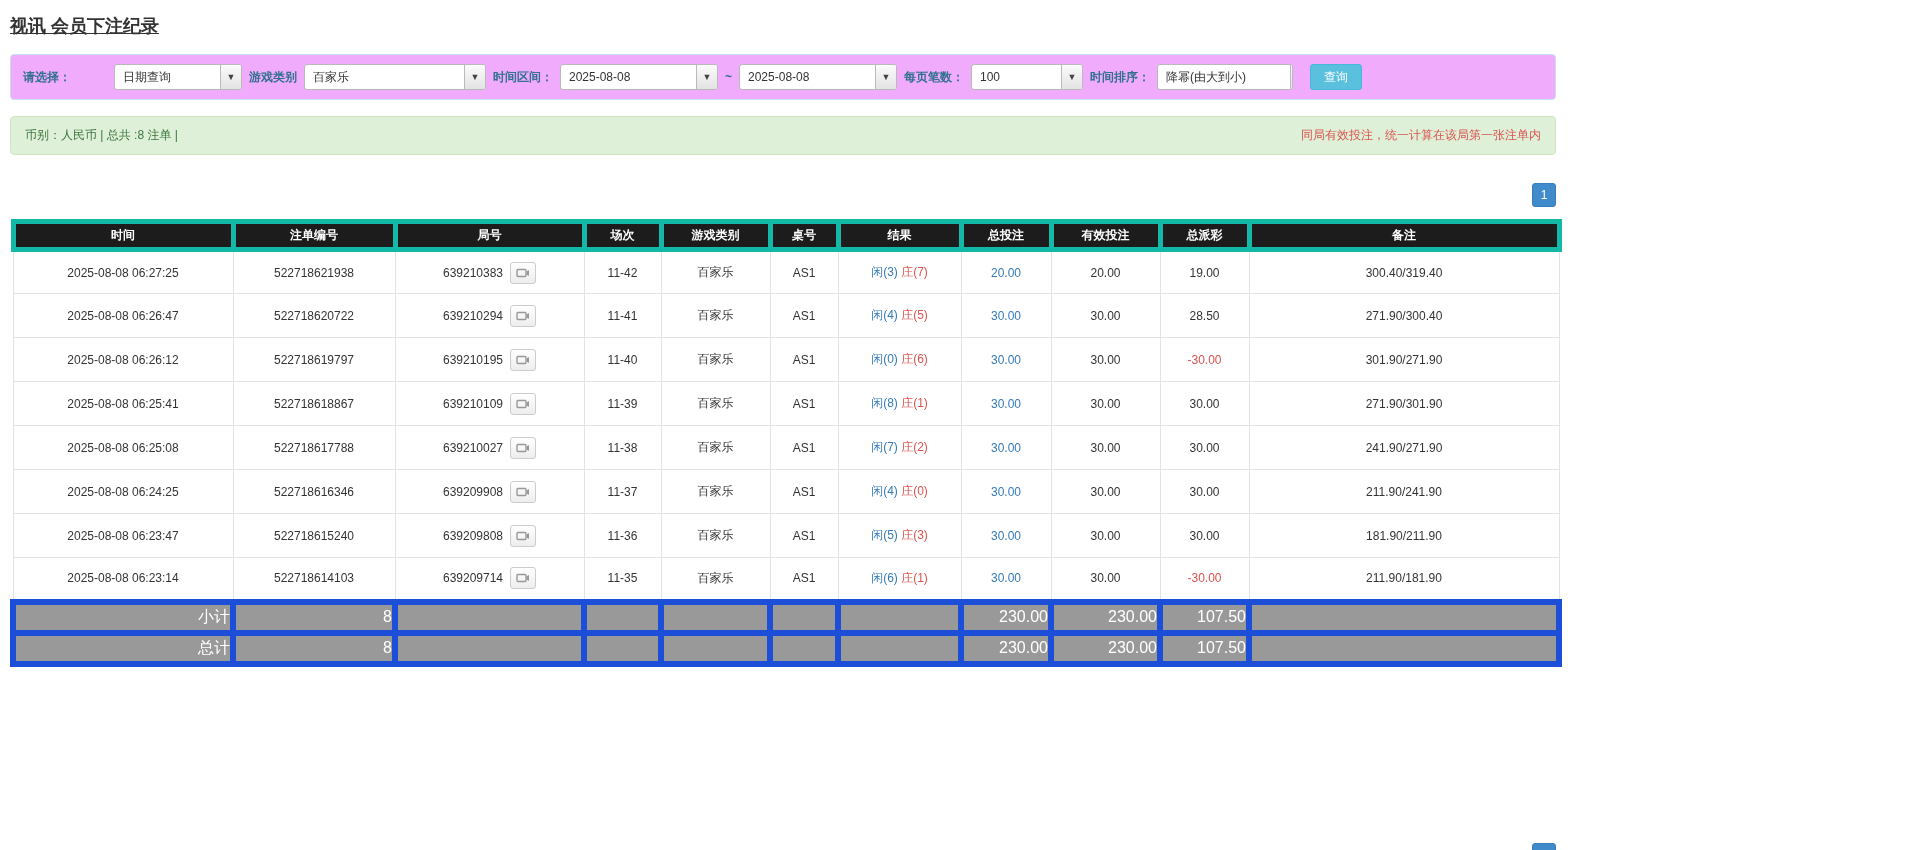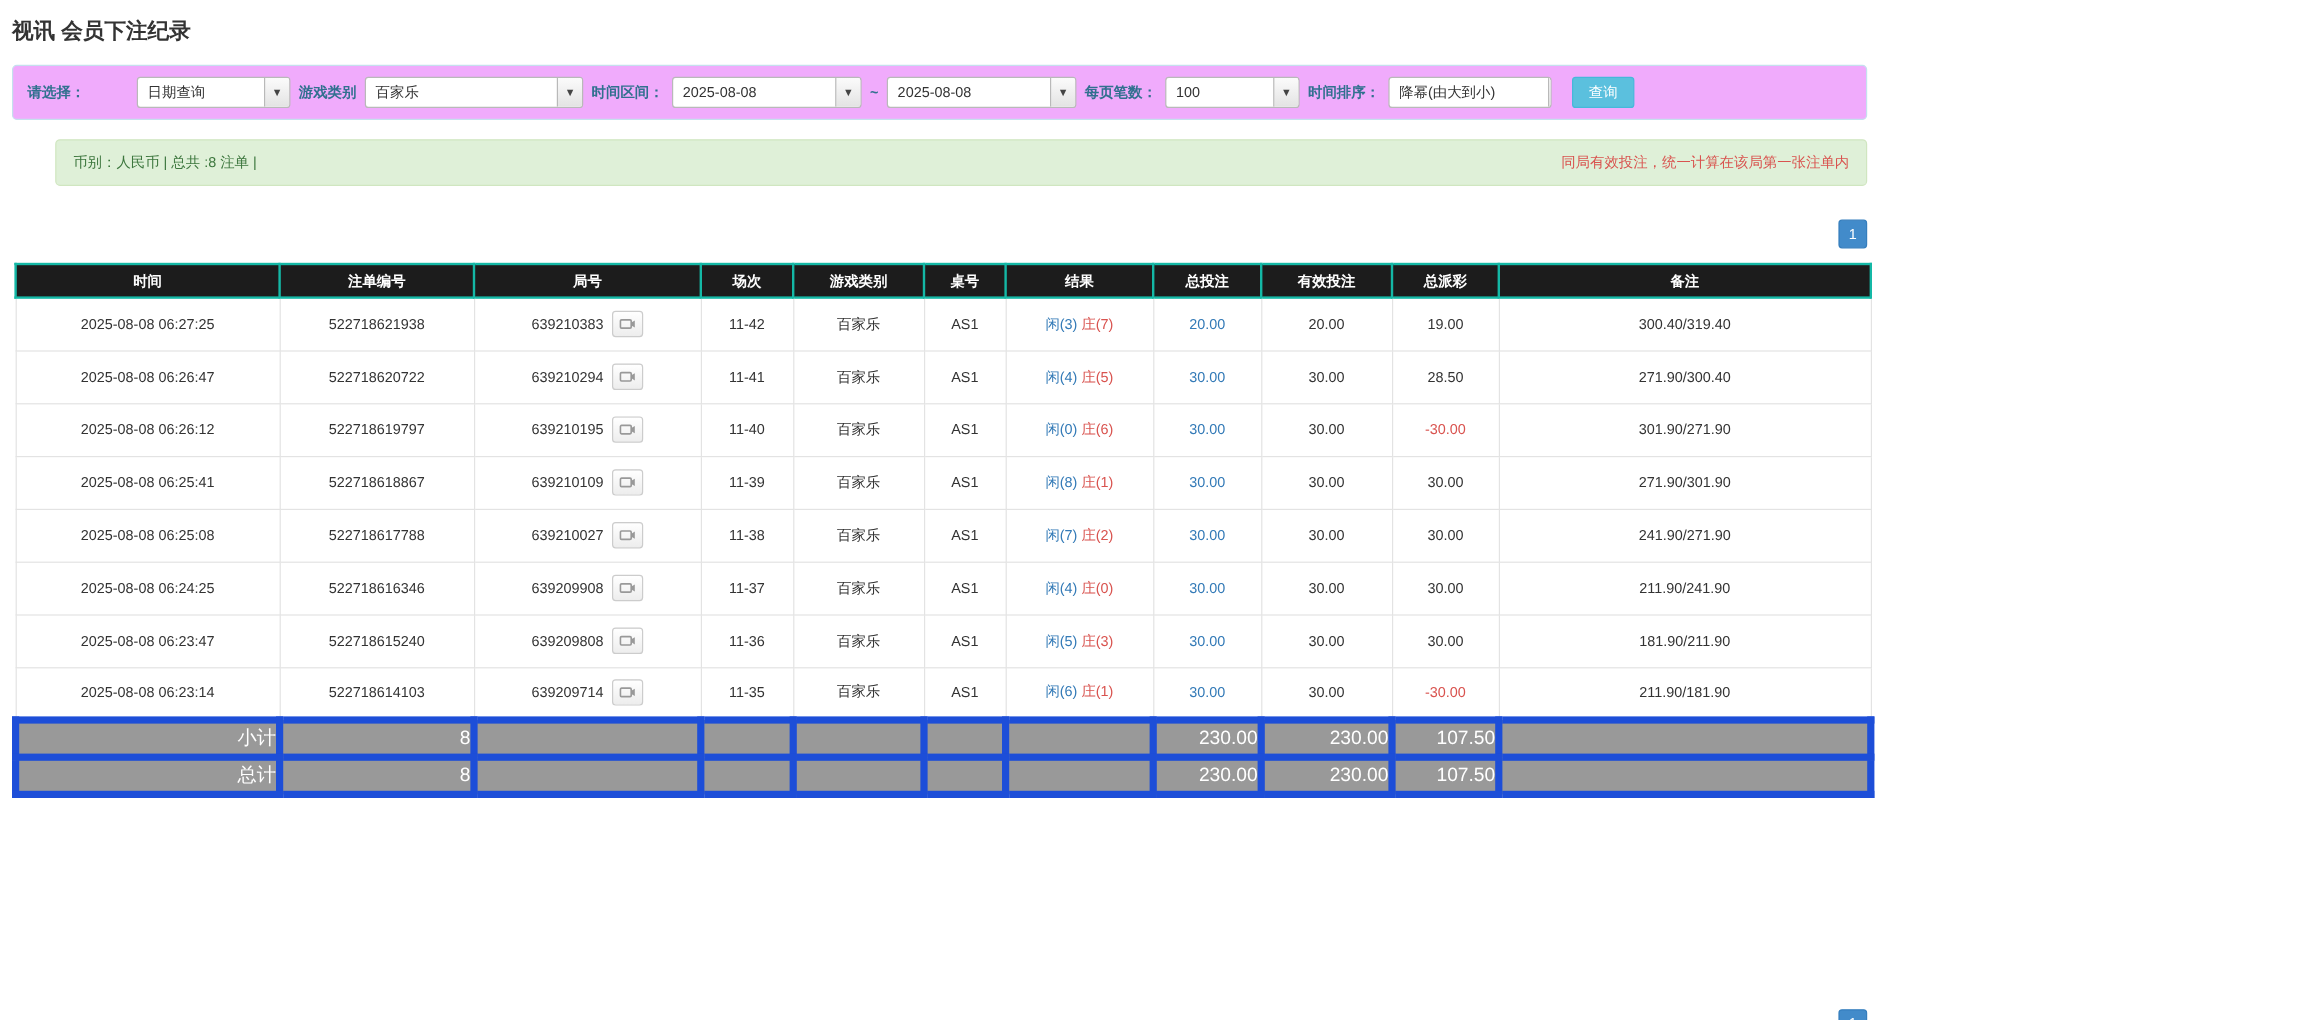--- a/index.html
+++ b/index.html
@@ -1,20 +1,20 @@
 <!DOCTYPE html>
 <html><head>
 <meta charset="utf-8">
 <style>
   * { margin:0; padding:0; box-sizing:border-box; }
   html, body { width:1919px; height:850px; overflow:hidden; background:#ffffff;
     font-family:"Liberation Sans","DejaVu Sans",sans-serif; }
   .page { width:1546px; margin-left:10px; padding-top:14px; }
 
-  .page-title { font-size:18px; font-weight:bold; color:#333; margin-bottom:16px; }
+  .page-title { font-size:18px; font-weight:bold; color:#333; margin-bottom:16px;text-decoration:underline; }
 
   
   .filter-bar { display:flex; align-items:center; background:#f0abfc;
     border:1px solid #c5e0ee; border-radius:4px; padding:9px 12px; gap:7px; }
   .flabel { color:#31708f; font-size:12px; font-weight:bold; white-space:nowrap; }
   .combo { display:flex; align-items:stretch; height:26px; background:#fff;
     border:1px solid #b9b9b9; border-radius:3px; overflow:hidden; }
   .combo-value { font-size:12px; color:#333; padding:0 8px; display:flex;
     align-items:center; flex:1; white-space:nowrap; }
   .combo-btn { width:21px; background:linear-gradient(#fbfbfb,#e3e3e3);
@@ -22,36 +22,36 @@
     justify-content:center; font-size:9px; color:#444; }
   .w-select { width:128px;margin-left:36px; } .w-game { width:182px; } .w-date { width:158px; }
   .w-size { width:112px; } .w-sort { width:136px;gap:36px; }
   .search-btn { margin-left:10px; height:26px; padding:0 13px; background:#5bc0de;
     border:1px solid #46b8da; border-radius:3px; color:#fff; font-size:12px;
     cursor:pointer; font-family:inherit; }
 
   
   .info-bar { margin-top:16px; display:flex; justify-content:space-between;
     align-items:center; background:#dff0d8; border:1px solid #d0e6c0;
-    border-radius:4px; padding:10px 14px;margin-left:36px; }
+    border-radius:4px; padding:10px 14px; }
   .info-left { font-size:12px; color:#3c763d; }
   .info-right { font-size:12px; color:#d9534f; }
 
   
   .pager { display:flex; justify-content:flex-end; }
   .pager-top { margin-top:28px; margin-bottom:12px; }
   .pager-bottom { margin-top:176px; }
   .page-btn { width:24px; height:24px; background:#428bca; border:1px solid #357ebd;
     border-radius:3px; color:#fff; font-size:12px; display:flex; align-items:center;
     justify-content:center; cursor:pointer; }
 
   
   table { width:100%; border-collapse:collapse; table-layout:fixed; }
   th { background:#1c1c1c; color:#fff; font-size:12px; font-weight:bold;
-    height:28px; border:2px solid #14b8a6; text-align:center; }
+    height:28px; border:5px solid #14b8a6; text-align:center; }
   tbody td { font-size:12px; color:#333; text-align:center; height:44px;
     border:1px solid #e3e3e3; background:#fff; }
   tfoot td { background:#999; color:#fff; font-size:16px; text-align:right;
     height:31px; border:6px solid #1d4ed8; }
   .cell-total-bet { color:#337ab7; cursor:pointer; }
   .res-player { color:#337ab7; }
   .res-banker { color:#d9534f; }
   .neg { color:#d9534f; }
   .round-wrap { display:inline-flex; align-items:center; gap:7px; }
   .round-icon-btn { width:26px; height:22px; border:1px solid #ccc; border-radius:3px;

